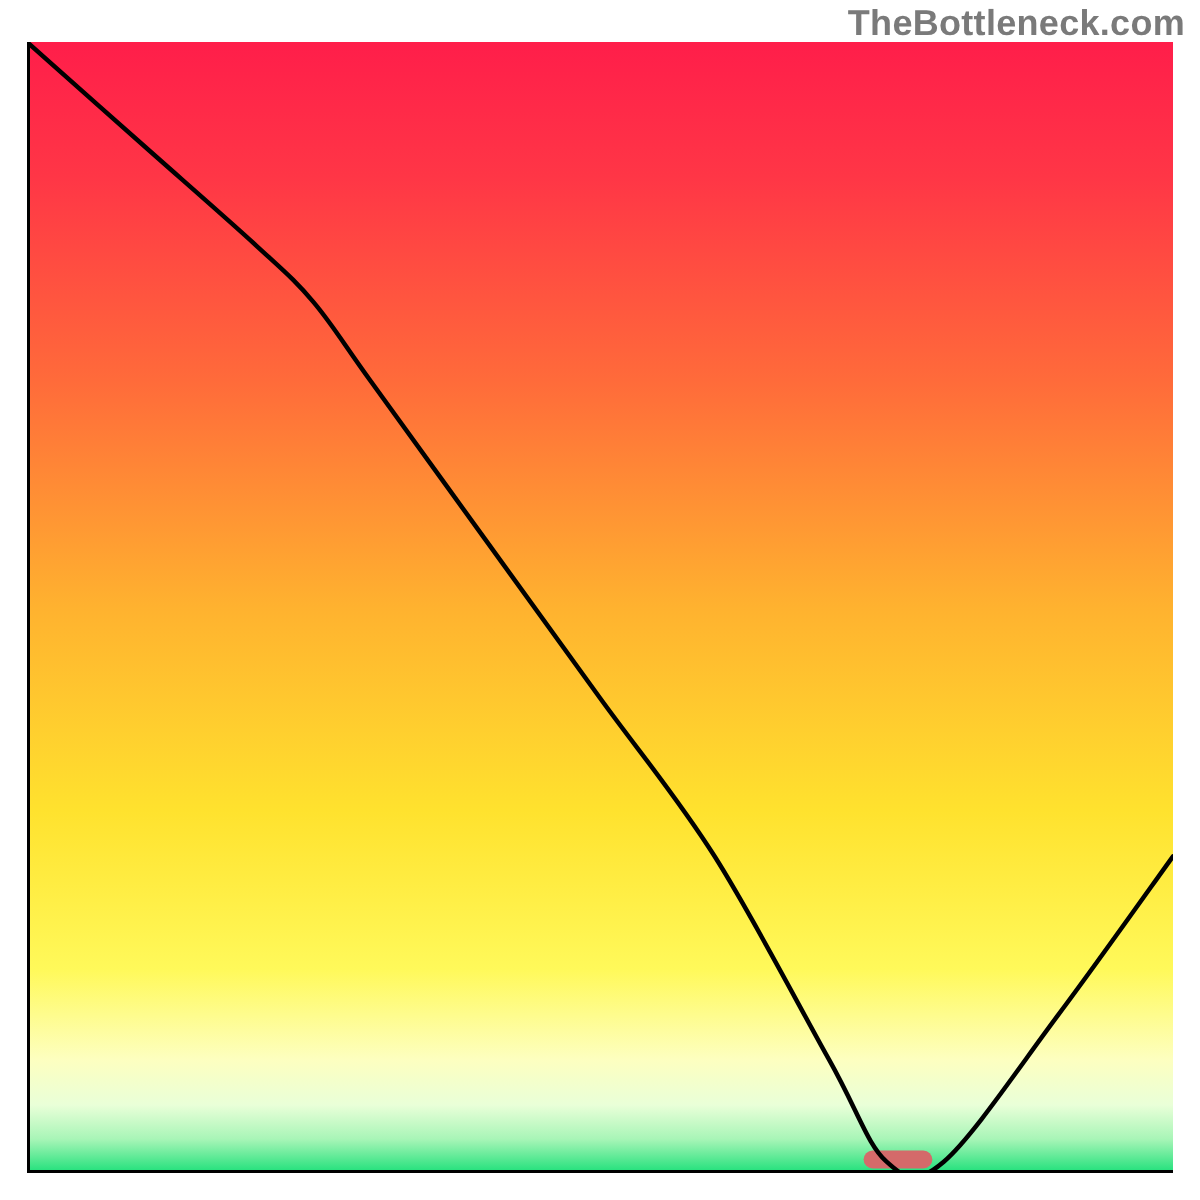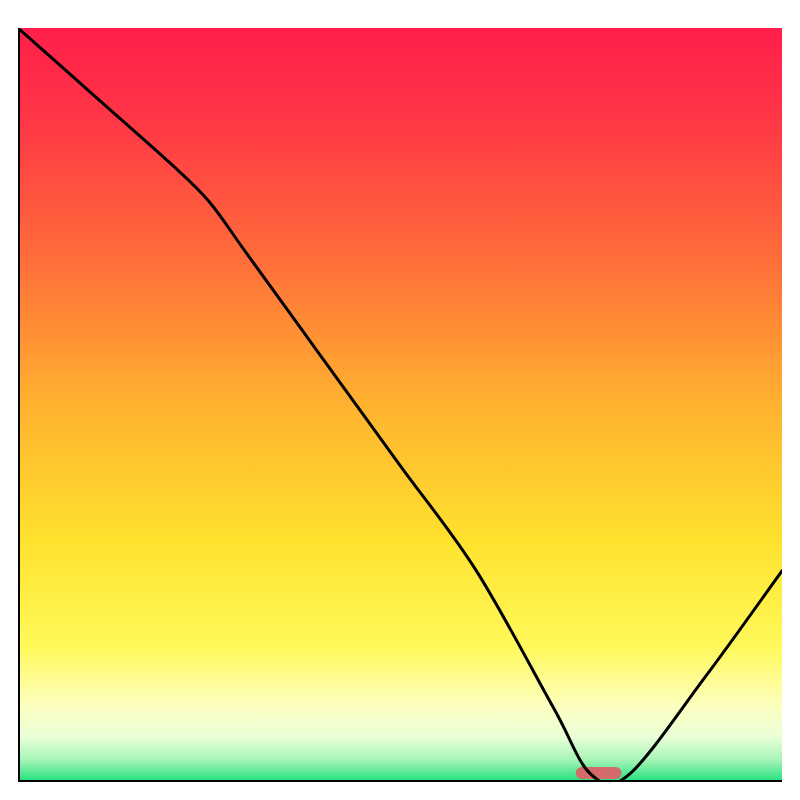--- a/index.html
+++ b/index.html
@@ -36,20 +36,21 @@
     width: 100%;
     height: 100%;
     display: block;
   }
 </style>
 </head>
 <body>
 
 <div class="stage">
 
+  <div class="watermark">TheBottleneck.com</div>
 
   <div class="plot">
     <svg viewBox="0 0 764 754" preserveAspectRatio="none">
       <defs>
         <linearGradient id="bg-grad" x1="0" y1="0" x2="0" y2="1">
             <stop offset="0%" stop-color="#ff1e4a"></stop>
             <stop offset="12%" stop-color="#ff3646"></stop>
             <stop offset="30%" stop-color="#ff6b3a"></stop>
             <stop offset="50%" stop-color="#ffb22f"></stop>
             <stop offset="68%" stop-color="#ffe22e"></stop>

